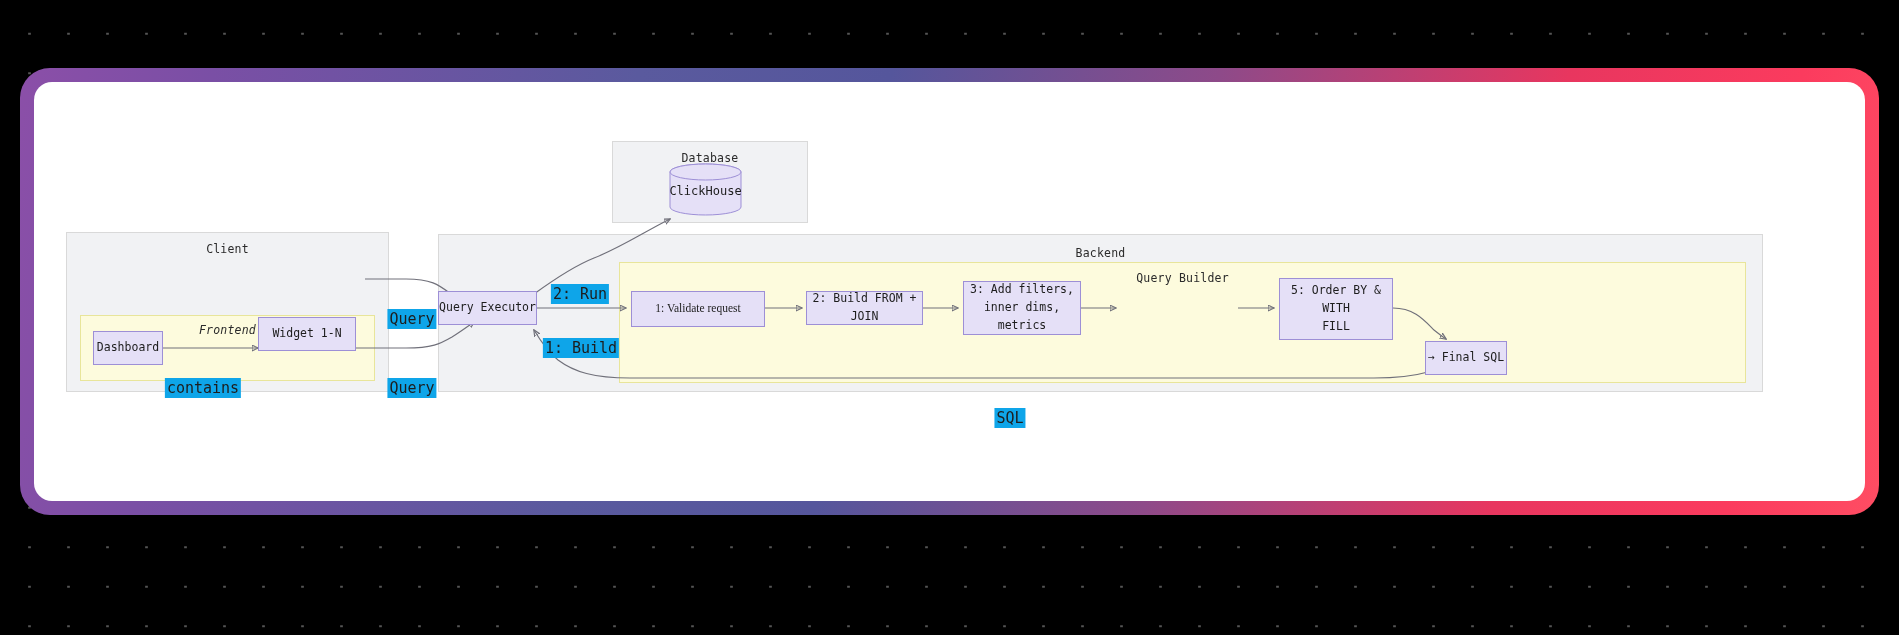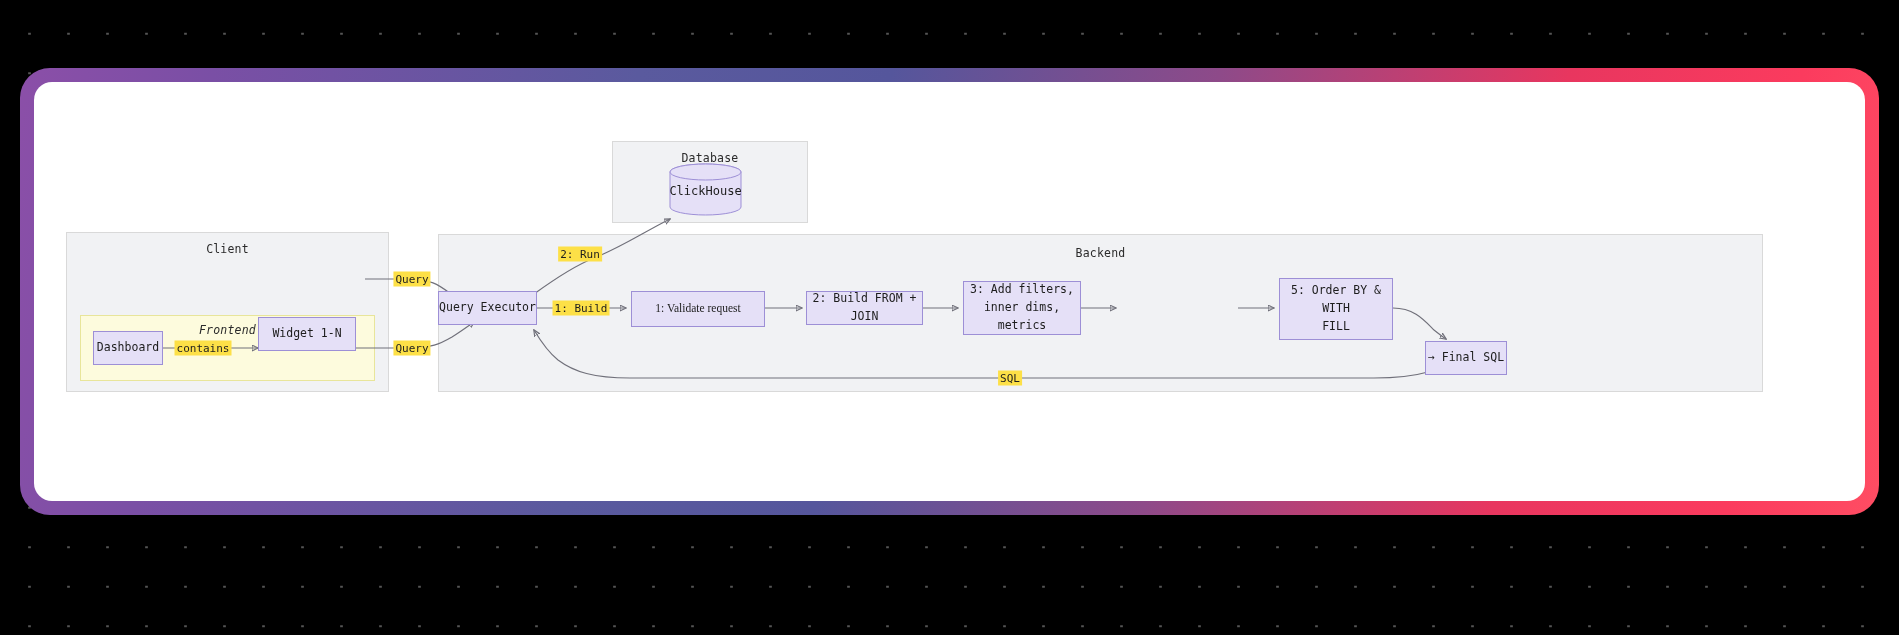--- a/index.html
+++ b/index.html
@@ -42,23 +42,24 @@
     font-size:11.5px;color:#2b2b2b;letter-spacing:.2px;
   }
   .node{
     position:absolute;box-sizing:border-box;
     background:#e5e0f7;border:1px solid #9d8fd6;
     display:flex;flex-direction:column;align-items:center;justify-content:center;
     font-size:11.5px;color:#1d1d1d;line-height:1.55;text-align:center;
   }
   .node .l2{display:block;}
   .edge-label{
-    position:absolute;font-size:11px;color:#1d1d1d;
-    background:#fde047;padding:1px 2px;white-space:nowrap;
+    position:absolute;font-size:15px;color:#1d1d1d;
+    background:#0ea5e9;padding:1px 2px;white-space:nowrap;
     transform:translate(-50%,-50%);
+    margin-top:40px;
   }
   svg.wires{position:absolute;left:0;top:0;width:100%;height:100%;overflow:visible;}
   svg.wires path,svg.wires line{fill:none;stroke:#70707a;stroke-width:1.15px;}
   .cyl-wrap{position:absolute;}
   .cyl-label{
     position:absolute;left:0;right:0;top:50%;transform:translateY(-45%);
     text-align:center;font-size:12px;color:#1d1d1d;
   }
 </style>
 </head>
@@ -78,20 +79,23 @@
     </div>
 
     <div class="cluster" style="left:578px;top:59px;width:196px;height:82px;">
       <div class="cluster-label" style="top:9px;">Database</div>
     </div>
 
     <div class="cluster" style="left:404px;top:152px;width:1325px;height:158px;">
       <div class="cluster-label" style="top:11px;">Backend</div>
     </div>
 
+    <div class="cluster yellow" style="left:585px;top:180px;width:1127px;height:121px;">
+      <div class="cluster-label" style="top:8px;">Query Builder</div>
+    </div>
 
     <svg class="wires" viewBox="0 0 1831 419">
       <defs>
         <marker id="arrow" markerWidth="7" markerHeight="7" refX="6" refY="3.2" orient="auto" markerUnits="userSpaceOnUse">
           <path d="M0,0.4 L6.4,3.2 L0,6 z" fill="#33333a" stroke="none"></path>
         </marker>
       </defs>
 
       <line x1="129" y1="266" x2="224" y2="266" marker-end="url(#arrow)"></line>
 

